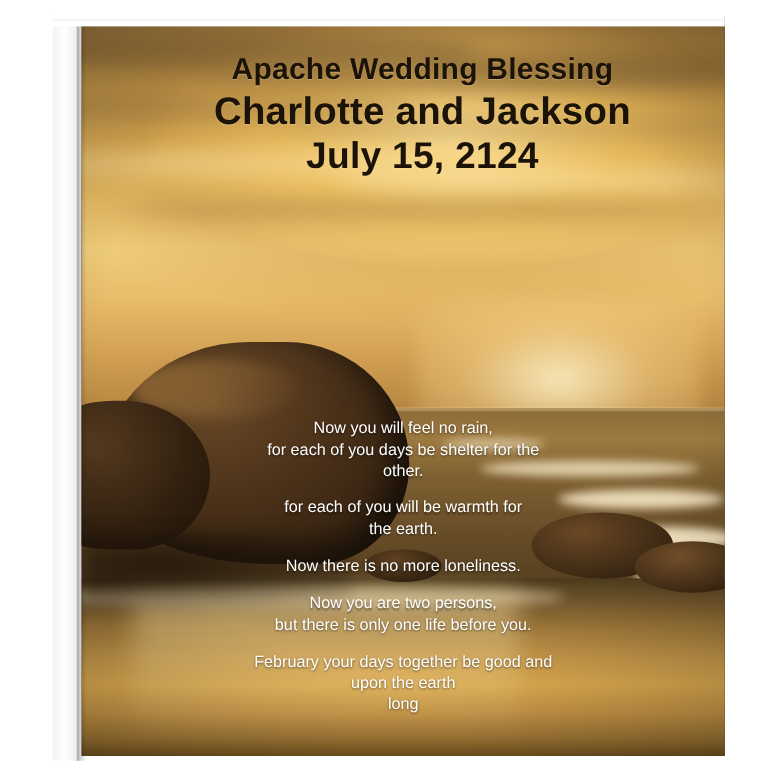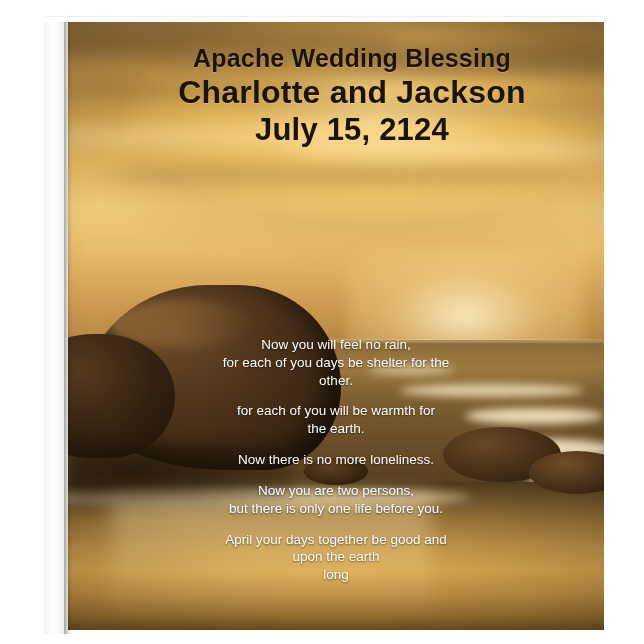--- a/index.html
+++ b/index.html
@@ -278,21 +278,21 @@
     top: 322px;
     width: 440px;
     text-align: center;
     z-index: 10;
     color: #ffffff;
     font-size: 13.5px;
     line-height: 1.32;
     text-shadow: 0 1px 2px rgba(0,0,0,0.55);
   }
   #poem-block .stanza {
-    margin: 0 0 13px 0;
+    margin: 12px 0 13px 0;
   }
   #poem-block .stanza:last-child { margin-bottom: 0; }
   #poem-block .pline { display: block; }
 </style>
 </head>
 <body>
 
 <div id="card-stage">
 
   <div id="card-fold-edge"></div>
@@ -356,21 +356,21 @@
       <div class="stanza">
         <span class="pline">Now there is no more loneliness.</span>
       </div>
 
       <div class="stanza">
         <span class="pline">Now you are two persons,</span>
         <span class="pline">but there is only one life before you.</span>
       </div>
 
       <div class="stanza">
-        <span class="pline">April your days together be good and</span>
+        <span class="pline">February your days together be good and</span>
         <span class="pline">upon the earth</span>
         <span class="pline">long</span>
       </div>
 
     </div>
 
   </div>
 
   <div id="card-fold-shadow"></div>
 

